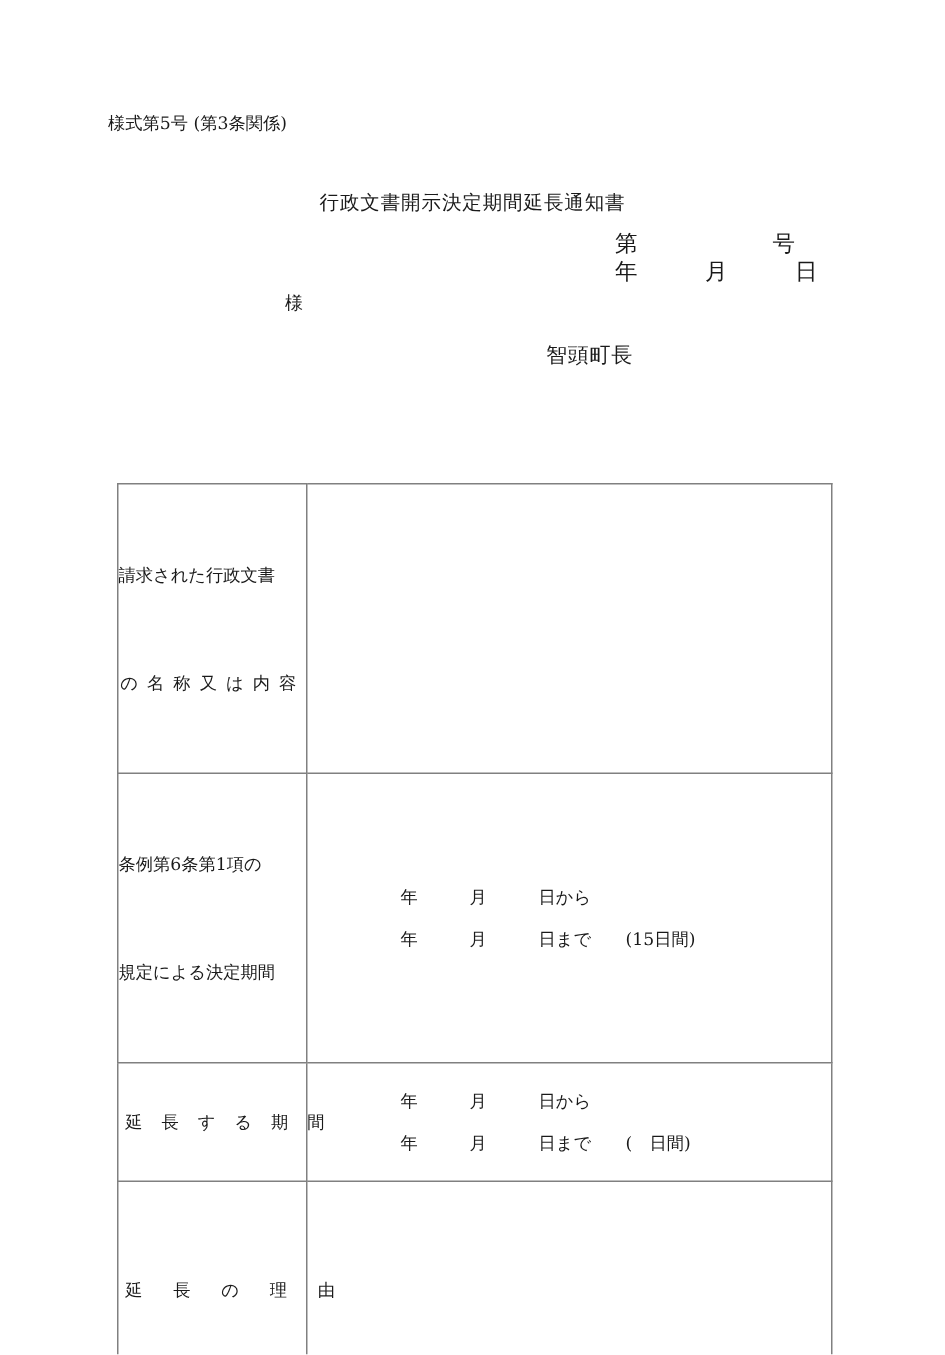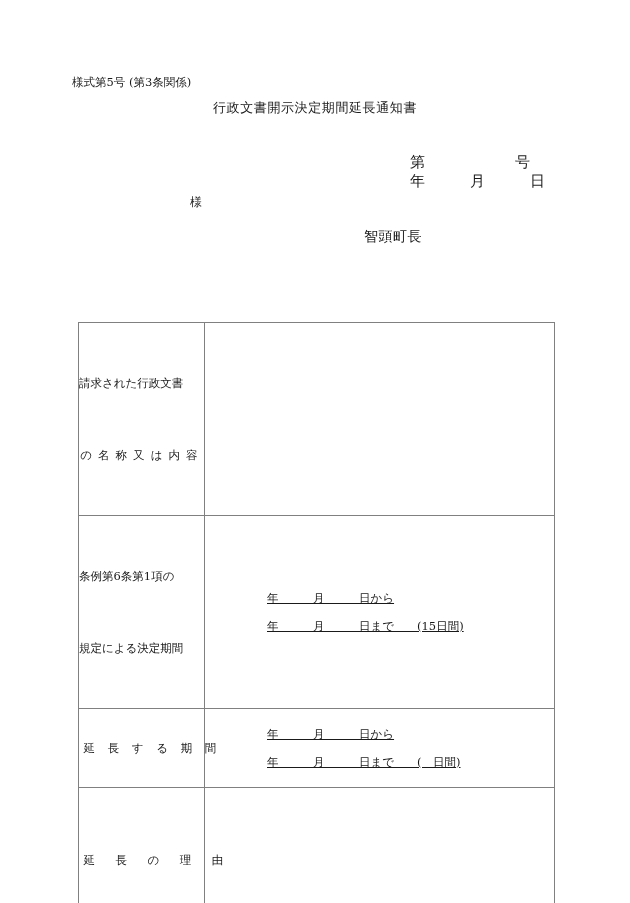--- a/index.html
+++ b/index.html
@@ -24,21 +24,21 @@
     position: absolute;
     left: 72px;
     top: 76px;
     font-size: 11.5px;
     line-height: 1.2;
     white-space: nowrap;
   }
   .doc-title {
     position: absolute;
     left: 0;
-    top: 99px;
+    top: 126px;
     width: 630px;
     text-align: center;
     font-size: 13px;
     letter-spacing: 0.6px;
     white-space: nowrap;
   }
   .meta-block {
     position: absolute;
     left: 410px;
     top: 153px;
@@ -104,21 +104,20 @@
   .lbl-stack {
     line-height: 24px;
     white-space: pre;
   }
   .sp-wide  { letter-spacing: 4.5px; padding-left: 4.5px; }
   .sp-mid   { letter-spacing: 1.2px; padding-left: 1.2px; }
 
   .date-rows {
     padding: 11px 0 11px 0;
     line-height: 28px;
-    text-decoration: underline;
   }
   .date-rows .dline {
     white-space: pre;
     padding-left: 62px;
   }
 
   .row-doc       { height: 76px; }
   .row-period    { height: 67px; }
   .row-extend    { height: 65px; }
   .row-reason    { height: 145px; }

